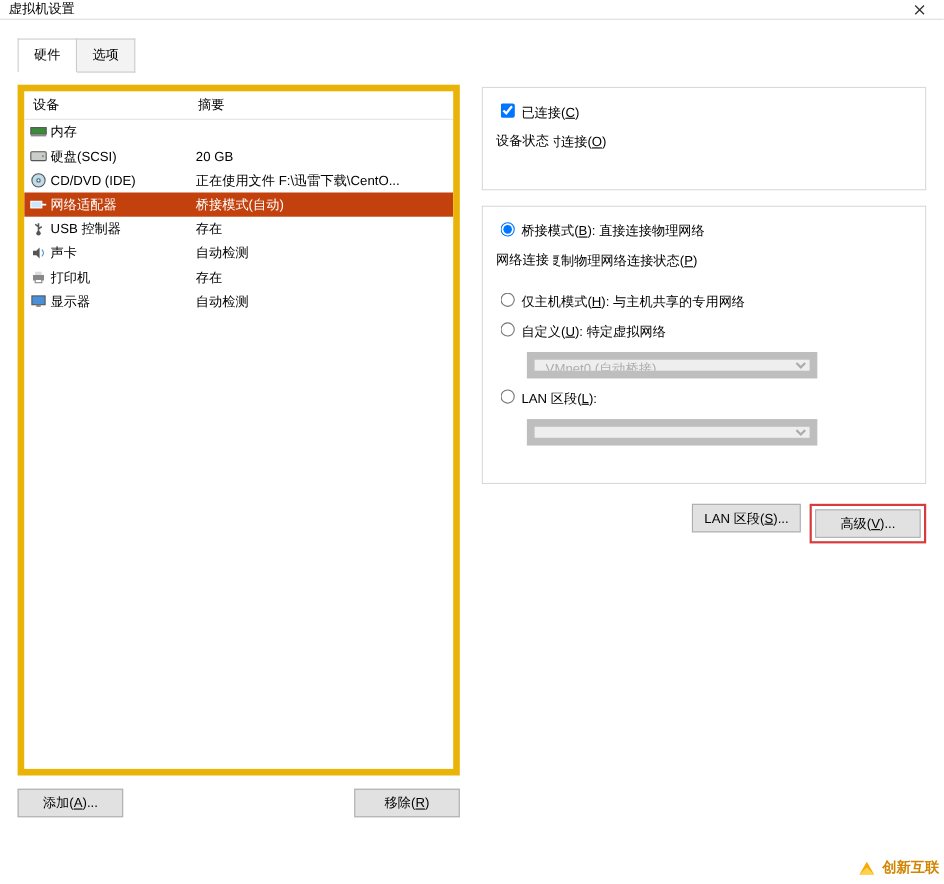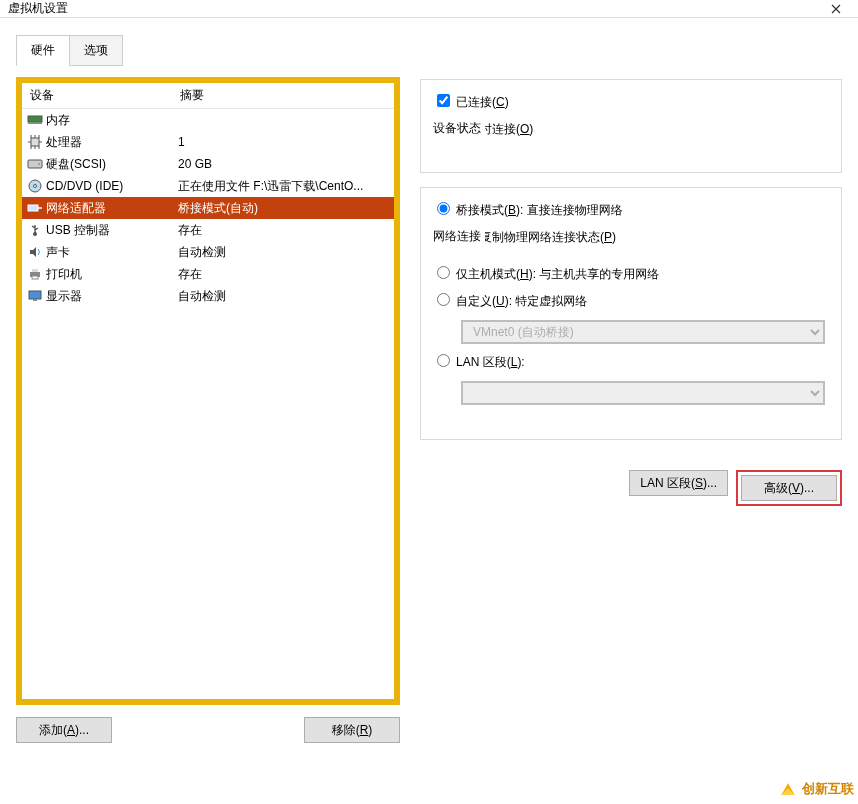--- a/index.html
+++ b/index.html
@@ -143,35 +143,35 @@
 }
 .row { display: flex; align-items: flex-start; gap: 6px; margin-bottom: 10px; }
 .row:last-child { margin-bottom: 16px; }
 .indent { padding-left: 24px; }
 input[type=checkbox], input[type=radio] {
   width: 13px; height: 13px;
 }
 label { cursor: default; }
 .u { text-decoration: underline; }
 select {
-  width: 364px;
+  width: 264px;
   height: 24px;
   font-family: inherit;
   font-size: 12px;
-  border: 2px solid #a3a3a3;
+  border: 7px solid #a3a3a3;
   background: #f0f0f0;
   color: #888;
   padding-left: 6px;
 }
 select:disabled { background: #e8e8e8; color: #8a8a8a; }
 .right-btn-row {
   display: flex;
   justify-content: flex-end;
   gap: 8px;
-  margin-top: 16px;
+  margin-top: 4px;
 }
 .highlight-box {
   border: 2px solid #d83b3b;
   padding: 3px;
   display: inline-block;
 }
 .watermark {
   position: absolute;
   right: 4px;
   bottom: 4px;
@@ -216,30 +216,20 @@
             <span class="icon">
               <svg width="16" height="12" viewBox="0 0 16 12">
                 <rect x="1" y="2" width="14" height="6" fill="#3a8b3a" stroke="#555"></rect>
                 <rect x="1" y="8" width="14" height="2" fill="#888"></rect>
               </svg>
             </span>
             <span class="name">内存</span>
           </div>
           <div class="device-row">
             <span class="icon">
-              <svg width="14" height="14" viewBox="0 0 14 14">
-                <rect x="3" y="3" width="8" height="8" fill="#ddd" stroke="#555"></rect>
-                <path d="M7 0v3M7 11v3M0 7h3M11 7h3M3 0v3M11 0v3M3 14v-3M11 14v-3" stroke="#555"></path>
-              </svg>
-            </span>
-            <span class="name">处理器</span>
-            <span class="summary">1</span>
-          </div>
-          <div class="device-row">
-            <span class="icon">
               <svg width="16" height="12" viewBox="0 0 16 12">
                 <rect x="1" y="2" width="14" height="8" rx="1" fill="#ccc" stroke="#555"></rect>
                 <circle cx="12" cy="6" r="1" fill="#6a6"></circle>
               </svg>
             </span>
             <span class="name">硬盘(SCSI)</span>
             <span class="summary">20 GB</span>
           </div>
           <div class="device-row">
             <span class="icon">

